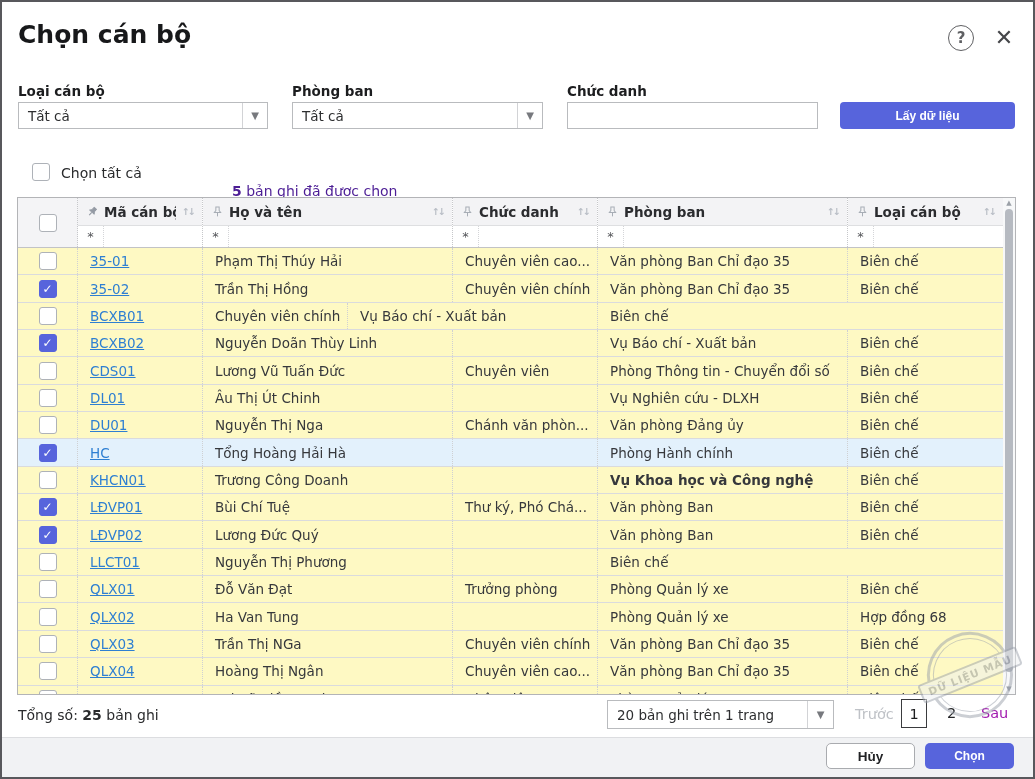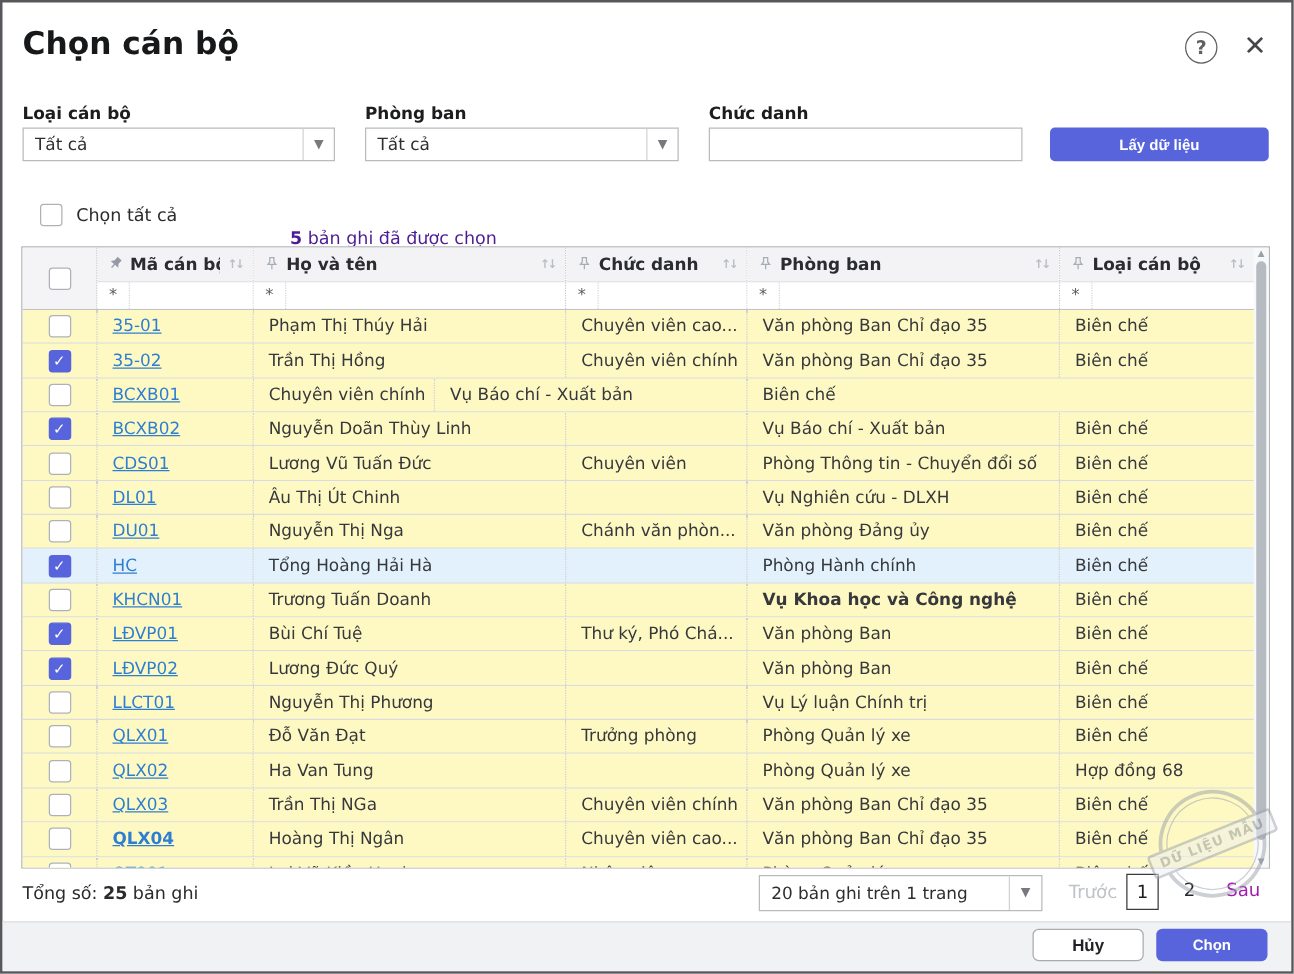--- a/index.html
+++ b/index.html
@@ -291,21 +291,21 @@
           <div class="tcell" style="width: 250px;">Phòng Hành chính</div>
           <div class="tcell" style="width: 155px;">Biên chế</div>
         </div>
         <div class="trow">
           <div class="tcell cbc" style="width: 60px;">
             <div class="cb"></div>
           </div>
           <div class="tcell" style="width: 125px;">
             <a>KHCN01</a>
           </div>
-          <div class="tcell" style="width: 250px;">Trương Tuấn Doanh</div>
+          <div class="tcell" style="width: 250px;">Trương Công Doanh</div>
           <div class="tcell" style="width: 145px;"></div>
           <div class="tcell" style="width: 250px; font-weight: bold;">Vụ Khoa học và Công nghệ</div>
           <div class="tcell" style="width: 155px;">Biên chế</div>
         </div>
         <div class="trow">
           <div class="tcell cbc" style="width: 60px;">
             <div class="cb checked">✓</div>
           </div>
           <div class="tcell" style="width: 125px;">
             <a>LĐVP01</a>
@@ -329,21 +329,20 @@
         </div>
         <div class="trow">
           <div class="tcell cbc" style="width: 60px;">
             <div class="cb"></div>
           </div>
           <div class="tcell" style="width: 125px;">
             <a>LLCT01</a>
           </div>
           <div class="tcell" style="width: 250px;">Nguyễn Thị Phương</div>
           <div class="tcell" style="width: 145px;"></div>
-          <div class="tcell" style="width: 250px;">Vụ Lý luận Chính trị</div>
           <div class="tcell" style="width: 155px;">Biên chế</div>
         </div>
         <div class="trow">
           <div class="tcell cbc" style="width: 60px;">
             <div class="cb"></div>
           </div>
           <div class="tcell" style="width: 125px;">
             <a>QLX01</a>
           </div>
           <div class="tcell" style="width: 250px;">Đỗ Văn Đạt</div>
@@ -372,21 +371,21 @@
           </div>
           <div class="tcell" style="width: 250px;">Trần Thị NGa</div>
           <div class="tcell" style="width: 145px;">Chuyên viên chính</div>
           <div class="tcell" style="width: 250px;">Văn phòng Ban Chỉ đạo 35</div>
           <div class="tcell" style="width: 155px;">Biên chế</div>
         </div>
         <div class="trow">
           <div class="tcell cbc" style="width: 60px;">
             <div class="cb"></div>
           </div>
-          <div class="tcell" style="width: 125px; font-weight: bold;">
+          <div class="tcell" style="width: 125px;">
             <a>QLX04</a>
           </div>
           <div class="tcell" style="width: 250px;">Hoàng Thị Ngân</div>
           <div class="tcell" style="width: 145px;">Chuyên viên cao...</div>
           <div class="tcell" style="width: 250px;">Văn phòng Ban Chỉ đạo 35</div>
           <div class="tcell" style="width: 155px;">Biên chế</div>
         </div>
         <div class="trow">
           <div class="tcell cbc" style="width: 60px;">
             <div class="cb"></div>

